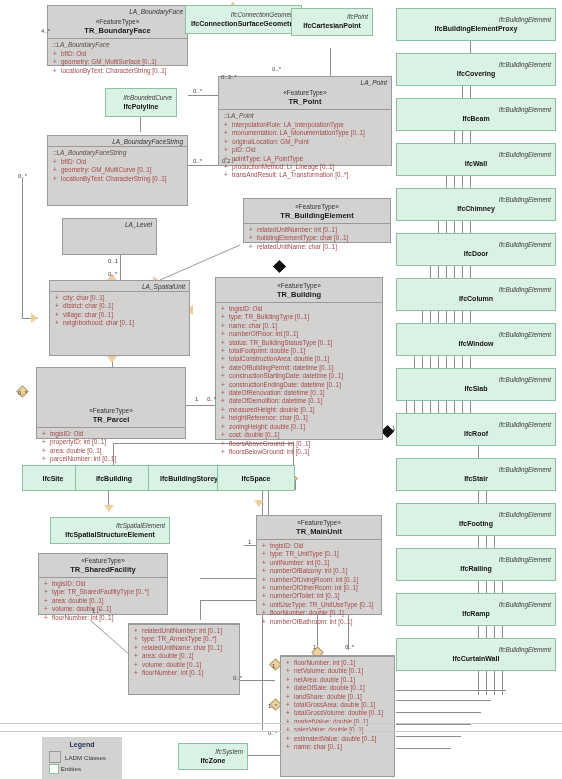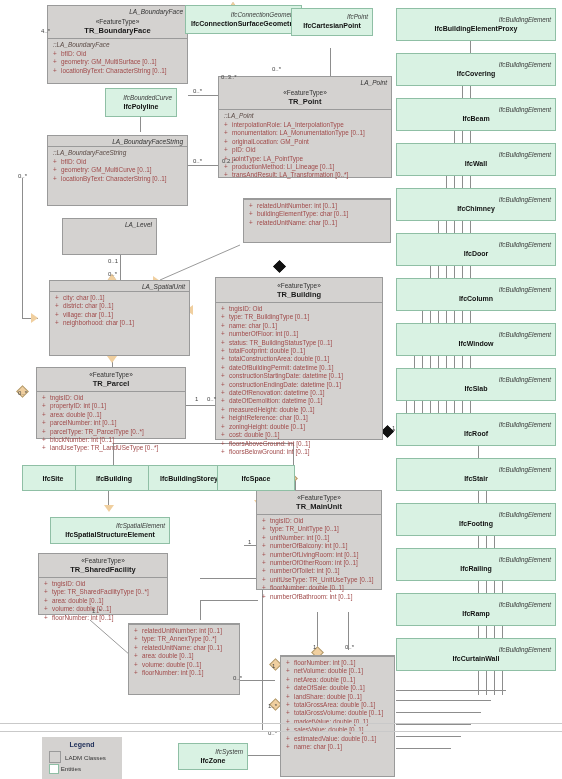--- a/index.html
+++ b/index.html
@@ -173,35 +173,35 @@
   <div class="dia black" style="left:275px;top:262px;"></div>
   <div class="dia black" style="left:383px;top:427px;"></div>
   <div class="dia" style="left:153px;top:474px;"></div>
   <div class="dia" style="left:226px;top:474px;"></div>
   <div class="dia" style="left:287px;top:474px;"></div>
   <div class="dia" style="left:18px;top:387px;"></div>
   <div class="dia" style="left:313px;top:648px;"></div>
   <div class="dia" style="left:271px;top:660px;"></div>
   <div class="dia" style="left:271px;top:700px;"></div>
 
-  <div class="cls" style="left:47px;top:5px;width:141px;height:79px;">
+  <div class="cls" style="left:47px;top:5px;width:141px;height:61px;">
     <div class="stereo-top">LA_BoundaryFace</div>
     <div class="head">
       <div class="ft">«FeatureType»</div>
       <div class="nm">TR_BoundaryFace</div>
     </div>
     <div class="sep attrs">
       <div class="grp">::LA_BoundaryFace</div>
       <div class="at"><i class="p">+</i><span>bfID: Oid</span></div>
       <div class="at"><i class="p">+</i><span>geometry: GM_MultiSurface [0..1]</span></div>
       <div class="at"><i class="p">+</i><span>locationByText: CharacterString [0..1]</span></div>
     </div>
   </div>
 
-  <div class="cls" style="left:218px;top:76px;width:174px;height:102px;">
+  <div class="cls" style="left:218px;top:76px;width:174px;height:90px;">
     <div class="stereo-top">LA_Point</div>
     <div class="head">
       <div class="ft">«FeatureType»</div>
       <div class="nm">TR_Point</div>
     </div>
     <div class="sep attrs">
       <div class="grp">::LA_Point</div>
       <div class="at"><i class="p">+</i><span>interpolationRole: LA_InterpolationType</span></div>
       <div class="at"><i class="p">+</i><span>monumentation: LA_MonumentationType [0..1]</span></div>
       <div class="at"><i class="p">+</i><span>originalLocation: GM_Point</span></div>
@@ -216,20 +216,24 @@
     <div class="stereo-top">LA_BoundaryFaceString</div>
     <div class="sep attrs">
       <div class="grp">::LA_BoundaryFaceString</div>
       <div class="at"><i class="p">+</i><span>bfID: Oid</span></div>
       <div class="at"><i class="p">+</i><span>geometry: GM_MultiCurve [0..1]</span></div>
       <div class="at"><i class="p">+</i><span>locationByText: CharacterString [0..1]</span></div>
     </div>
   </div>
 
   <div class="cls" style="left:243px;top:198px;width:148px;height:45px;">
+    <div class="head" style="padding-top:4px;">
+      <div class="ft">«FeatureType»</div>
+      <div class="nm">TR_BuildingElement</div>
+    </div>
     <div class="sep attrs">
       <div class="at"><i class="p">+</i><span>relatedUnitNumber: int [0..1]</span></div>
       <div class="at"><i class="p">+</i><span>buildingElementType: char [0..1]</span></div>
       <div class="at"><i class="p">+</i><span>relatedUnitName: char [0..1]</span></div>
     </div>
   </div>
 
   <div class="cls" style="left:62px;top:218px;width:95px;height:37px;">
     <div class="stereo-top">LA_Level</div>
   </div>
@@ -265,36 +269,36 @@
         <div class="at"><i class="p">+</i><span>measuredHeight: double [0..1]</span></div>
         <div class="at"><i class="p">+</i><span>heightReference: char [0..1]</span></div>
         <div class="at"><i class="p">+</i><span>zoningHeight: double [0..1]</span></div>
         <div class="at"><i class="p">+</i><span>cost: double [0..1]</span></div>
         <div class="at"><i class="p">+</i><span>floorsAboveGround: int [0..1]</span></div>
         <div class="at"><i class="p">+</i><span>floorsBelowGround: int [0..1]</span></div>
       </div>
   </div>
 
   <div class="cls" style="left:36px;top:367px;width:150px;height:72px;">
-    <div class="head" style="padding-top:3px;">
+    <div class="head" style="padding-top:3px;margin-top:36px;">
       <div class="ft">«FeatureType»</div>
       <div class="nm">TR_Parcel</div>
     </div>
     <div class="sep attrs" id="parcel-attrs">
         <div class="at"><i class="p">+</i><span>tngisID: Oid</span></div>
         <div class="at"><i class="p">+</i><span>propertyID: int [0..1]</span></div>
         <div class="at"><i class="p">+</i><span>area: double [0..1]</span></div>
         <div class="at"><i class="p">+</i><span>parcelNumber: int [0..1]</span></div>
         <div class="at"><i class="p">+</i><span>parcelType: TR_ParcelType [0..*]</span></div>
         <div class="at"><i class="p">+</i><span>blockNumber: int [0..1]</span></div>
         <div class="at"><i class="p">+</i><span>landUseType: TR_LandUSeType [0..*]</span></div>
       </div>
   </div>
 
-  <div class="cls" style="left:256px;top:490px;width:126px;height:100px;">
+  <div class="cls" style="left:256px;top:515px;width:126px;height:100px;">
     <div class="head" style="padding-top:3px;">
       <div class="ft">«FeatureType»</div>
       <div class="nm">TR_MainUnit</div>
     </div>
     <div class="sep attrs" id="mainunit-attrs">
         <div class="at"><i class="p">+</i><span>tngisID: Oid</span></div>
         <div class="at"><i class="p">+</i><span>type: TR_UnitType [0..1]</span></div>
         <div class="at"><i class="p">+</i><span>unitNumber: int [0..1]</span></div>
         <div class="at"><i class="p">+</i><span>numberOfBalcony: int [0..1]</span></div>
         <div class="at"><i class="p">+</i><span>numberOfLivingRoom: int [0..1]</span></div>

